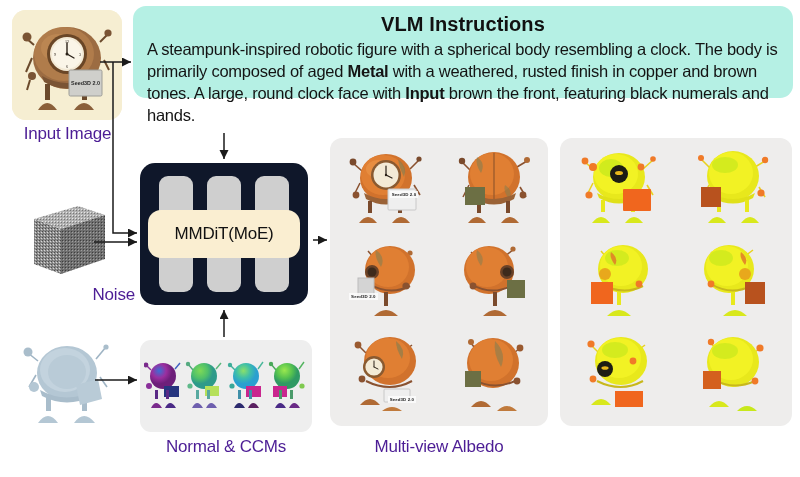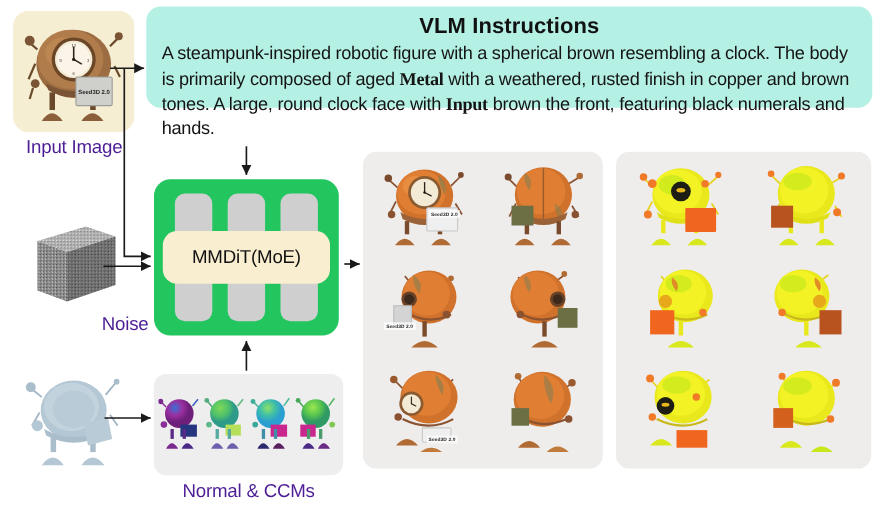--- a/index.html
+++ b/index.html
@@ -37,26 +37,26 @@
     box-sizing:border-box;padding:7px 14px 6px 14px;
   }
   #vlm-title{
     text-align:center;font-size:20px;font-weight:bold;
     color:#111;letter-spacing:.1px;margin-bottom:3px;
   }
   #vlm-text{
     font-size:16.5px;line-height:1.33;color:#141414;
     letter-spacing:-.25px;text-align:left;
   }
-  #vlm-text b{font-weight:bold;font-family:Liberation Serif, serif;}
+  #vlm-text b{font-weight:bold;}
 
   
   #mmdit-box{
     left:140px;top:163px;width:168px;height:142px;
-    background:#22c55e;border-radius:15px;
+    background:#0f172a;border-radius:15px;
   }
   .mmdit-bar{
     position:absolute;top:13px;width:34px;height:116px;
     background:#cfcfcf;border-radius:9px;
   }
   #mmdit-bar-1{left:19px;}
   #mmdit-bar-2{left:67px;}
   #mmdit-bar-3{left:115px;}
   #mmdit-label-box{
     position:absolute;left:8px;top:47px;width:152px;height:48px;
@@ -202,21 +202,21 @@
       <path d="M28 88 Q38 74 48 88 Z" fill="#b4c7d4"></path>
       <path d="M64 88 Q74 74 85 88 Z" fill="#b4c7d4"></path>
       <path d="M66 50 L88 44 L92 64 L70 70 Z" fill="#b9cbd7"></path>
       <circle cx="24" cy="52" r="5" fill="#b4c7d4"></circle>
     </svg>
   </div>
 
   <div class="abs" id="vlm-box">
     <div id="vlm-title">VLM Instructions</div>
     <div id="vlm-text">
-      <span>A steampunk-inspired robotic figure with a spherical brown resembling a clock.</span>
+      <span>A steampunk-inspired robotic figure with a spherical body resembling a clock.</span>
       <span>The body is primarily composed of aged </span><b>Metal</b><span> with a weathered, rusted finish</span>
       <span>in copper and brown tones. A large, round clock face with </span><b>Input</b><span> brown the</span>
       <span>front, featuring black numerals and hands.</span>
     </div>
   </div>
 
   <div class="abs" id="mmdit-box">
     <div class="mmdit-bar" id="mmdit-bar-1"></div>
     <div class="mmdit-bar" id="mmdit-bar-2"></div>
     <div class="mmdit-bar" id="mmdit-bar-3"></div>
@@ -446,20 +446,21 @@
           <path d="M48 10 q12 12 6 26 q-8-14-6-26Z" fill="#7d7d52" opacity=".55"></path>
           <path d="M26 48 Q46 60 68 50" stroke="#8a5230" stroke-width="2" fill="none"></path>
           <rect x="18" y="40" width="16" height="16" fill="#6c6f44"></rect>
           <path d="M24 76 Q34 64 44 76 Z" fill="#b06a34"></path>
           <path d="M50 80 Q60 70 70 80 Z" fill="#c07a3c"></path>
           <circle cx="70" cy="50" r="3.4" fill="#8a5230"></circle>
         </svg>
       </div>
     </div>
   </div>
+  <div class="abs cap" id="cap-albedo">Multi-view Albedo</div>
 
   <div class="abs" id="mr-panel">
     <div class="grid6">
       <div class="cell">
         <svg width="96" height="88" viewBox="0 0 96 88">
           <g stroke="#e8d21f" stroke-width="1.6" fill="none">
               <path d="M24 26 L14 17"></path>
               <path d="M72 24 L82 15"></path>
               <path d="M22 38 L16 50"></path>
               <path d="M76 40 L82 50"></path>

